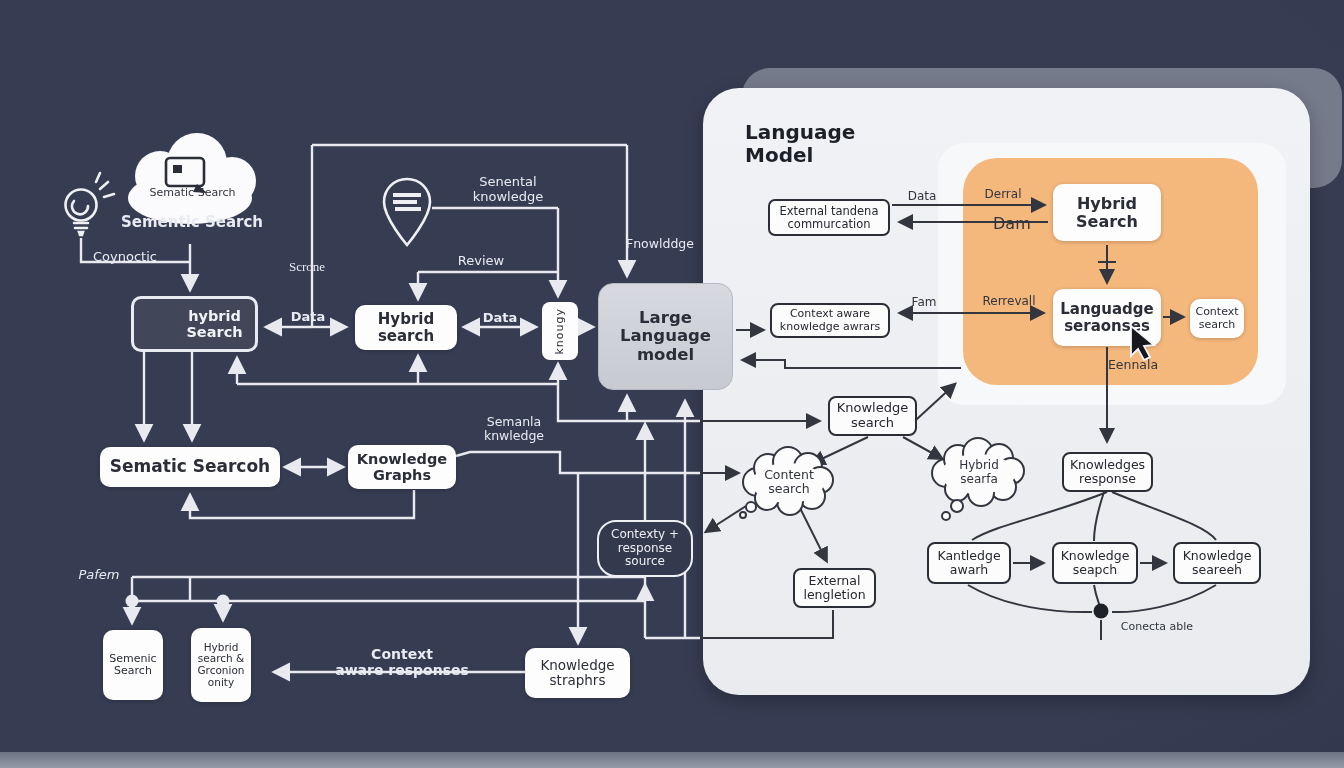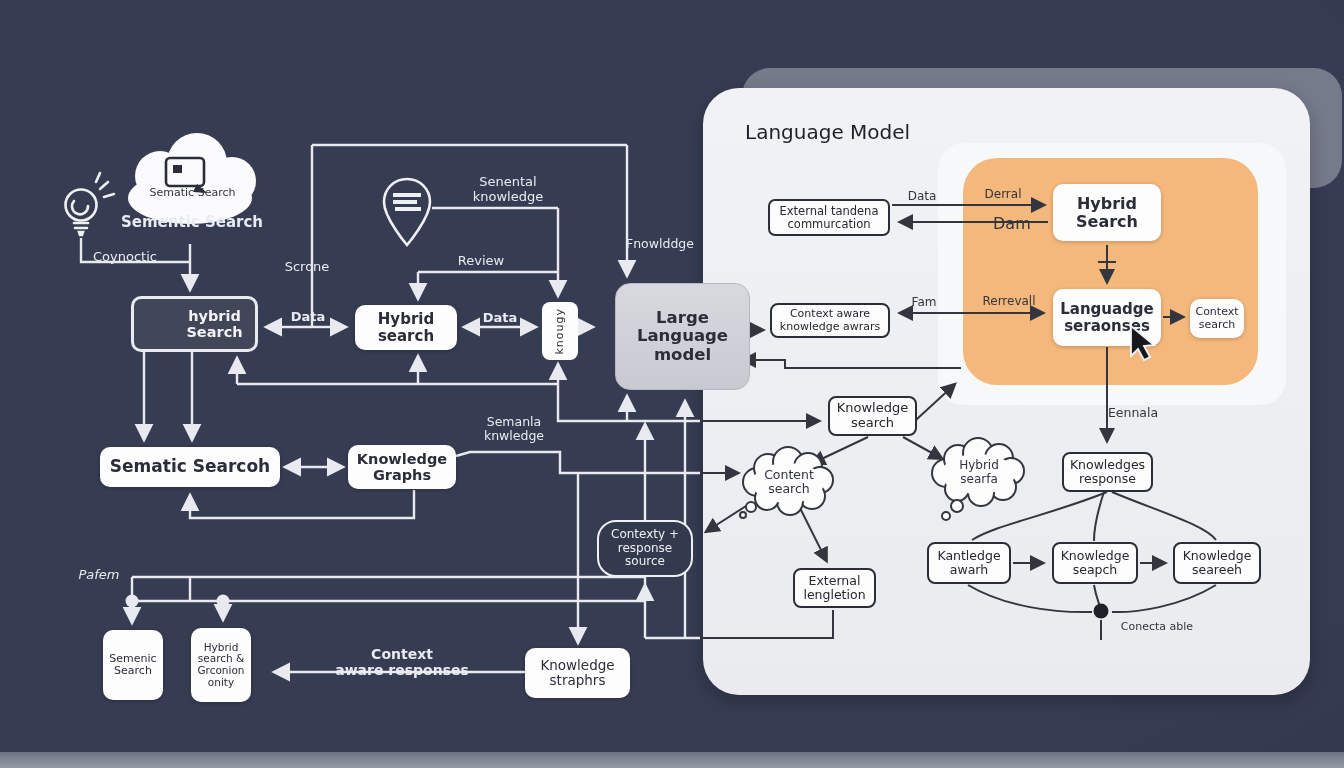--- a/index.html
+++ b/index.html
@@ -19,30 +19,30 @@
   
   .box{display:flex;align-items:center;justify-content:center;text-align:center;
     white-space:pre-line;line-height:1.12;}
   .wbox{background:#fdfdfe;border-radius:10px;color:#2b2e38;
     box-shadow:0 1px 4px rgba(0,0,0,.22);}
   .obox{background:#fcfcfd;border:2px solid #2b2e37;border-radius:8px;color:#26282f;}
   .bold{font-weight:bold;}
   .darkbox{background:#424659;border:3.5px solid #e9ebf2;border-radius:10px;
     color:#f1f2f6;font-weight:bold;}
   .llm{background:linear-gradient(#d7d9df,#c8cad2);border:1px solid #b6b9c3;
-    border-radius:15px;color:#2b2e38;font-weight:bold;margin-left:17px;}
+    border-radius:15px;color:#2b2e38;font-weight:bold;}
   .ctxsrc{background:#343a4e;border:2.5px solid #eef0f4;border-radius:19px;color:#eef0f4;}
   .vbox{background:#fdfdfe;border-radius:8px;color:#2b2e38;}
   .vbox span{writing-mode:vertical-rl;transform:rotate(180deg);font-size:11px;letter-spacing:1px;}
   
   .lbl{white-space:pre-line;line-height:1.15;text-align:center;}
   .lw{color:#e9ebf2;}
   .ld{color:#32353e;}
   .title-left{color:#f2f3f6;font-weight:bold;font-size:21px;}
-  .title-panel{color:#1d2027;font-weight:normal;font-size:20px;}
+  .title-panel{color:#1d2027;font-weight:bold;font-size:20px;}
 </style>
 </head>
 <body>
 
 <div id="stage">
 
   <div class="abs graycard" style="left:742px;top:68px;width:600px;height:120px;"></div>
   <div class="abs panel" style="left:703px;top:88px;width:607px;height:607px;"></div>
   <div class="abs innerpanel" style="left:938px;top:143px;width:348px;height:262px;"></div>
   <div class="abs orange" style="left:963px;top:158px;width:295px;height:227px;"></div>
@@ -195,21 +195,21 @@
   </svg>
 
 
   <div class="abs lbl ld" style="left:140px;top:187px;width:105px;font-size:11px;">Sematic Search</div>
   <div class="abs lbl lw bold" style="left:118px;top:214px;width:148px;font-size:15px;">Sementic Search</div>
   <div class="abs lbl lw" style="left:90px;top:250px;width:70px;font-size:13px;">Coynoctic</div>
 
   <div class="abs box darkbox" style="left:131px;top:296px;width:127px;height:56px;font-size:14.5px;padding-left:40px;">hybrid
 Search</div>
 
-  <div class="abs lbl lw" style="left:280px;top:260px;width:54px;font-size:13px;">Scrone</div>
+  <div class="abs lbl lw" style="left:280px;top:260px;width:54px;font-size:13px;font-family:Liberation Serif, serif;">Scrone</div>
   <div class="abs lbl lw bold" style="left:286px;top:310px;width:44px;font-size:13px;">Data</div>
   <div class="abs lbl lw" style="left:453px;top:254px;width:56px;font-size:13px;">Review</div>
   <div class="abs lbl lw" style="left:452px;top:175px;width:112px;font-size:13px;">Senental
 knowledge</div>
   <div class="abs lbl lw" style="left:626px;top:237px;width:56px;font-size:12.5px;">Fnowlddge</div>
 
   <div class="abs box wbox bold" style="left:355px;top:305px;width:102px;height:45px;font-size:15px;">Hybrid
 search</div>
   <div class="abs lbl lw bold" style="left:478px;top:311px;width:44px;font-size:13px;">Data</div>
 
@@ -252,21 +252,21 @@
   <div class="abs lbl ld" style="left:903px;top:190px;width:38px;font-size:12px;">Data</div>
   <div class="abs lbl ld" style="left:980px;top:188px;width:46px;font-size:12px;">Derral</div>
   <div class="abs lbl ld" style="left:993px;top:215px;width:36px;font-size:16px;">Dam</div>
 
   <div class="abs box wbox bold" style="left:1053px;top:184px;width:108px;height:57px;font-size:16px;">Hybrid
 Search</div>
   <div class="abs box wbox bold" style="left:1053px;top:289px;width:108px;height:57px;font-size:15px;">Languadge
 seraonses</div>
   <div class="abs box wbox" style="left:1190px;top:299px;width:54px;height:39px;font-size:11px;">Context
 search</div>
-  <div class="abs lbl ld" style="left:1100px;top:358px;width:66px;font-size:12.5px;margin-top:48px;">Eennala</div>
+  <div class="abs lbl ld" style="left:1100px;top:358px;width:66px;font-size:12.5px;">Eennala</div>
 
   <div class="abs box obox" style="left:770px;top:303px;width:120px;height:35px;font-size:11px;border-radius:8px;">Context aware
 knowledge awrars</div>
   <div class="abs lbl ld" style="left:905px;top:296px;width:38px;font-size:12px;">Fam</div>
   <div class="abs lbl ld" style="left:978px;top:295px;width:62px;font-size:12px;">Rerrevall</div>
 
   <div class="abs box obox" style="left:828px;top:396px;width:89px;height:40px;font-size:13px;">Knowledge
 search</div>
 
   <div class="abs lbl ld" style="left:758px;top:468px;width:62px;font-size:12.5px;">Content

